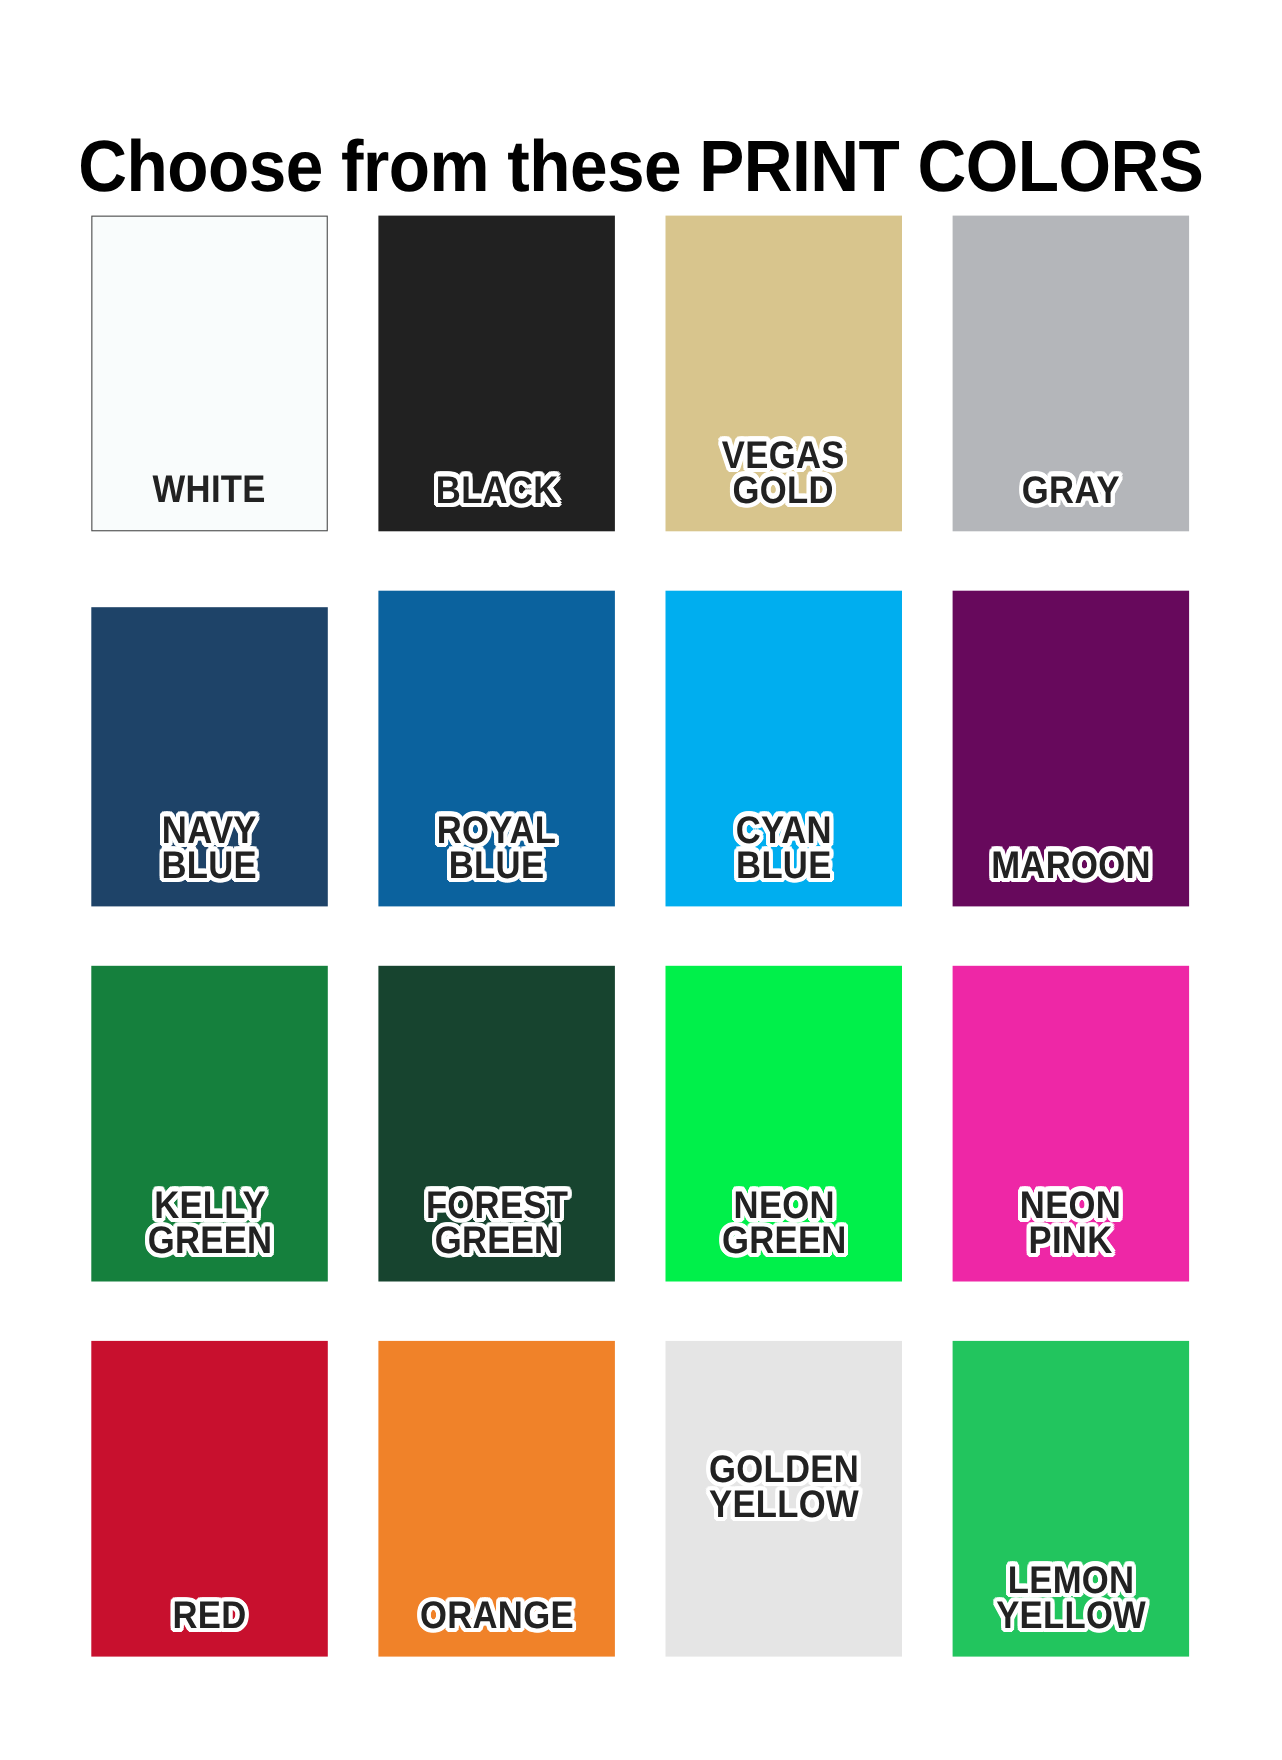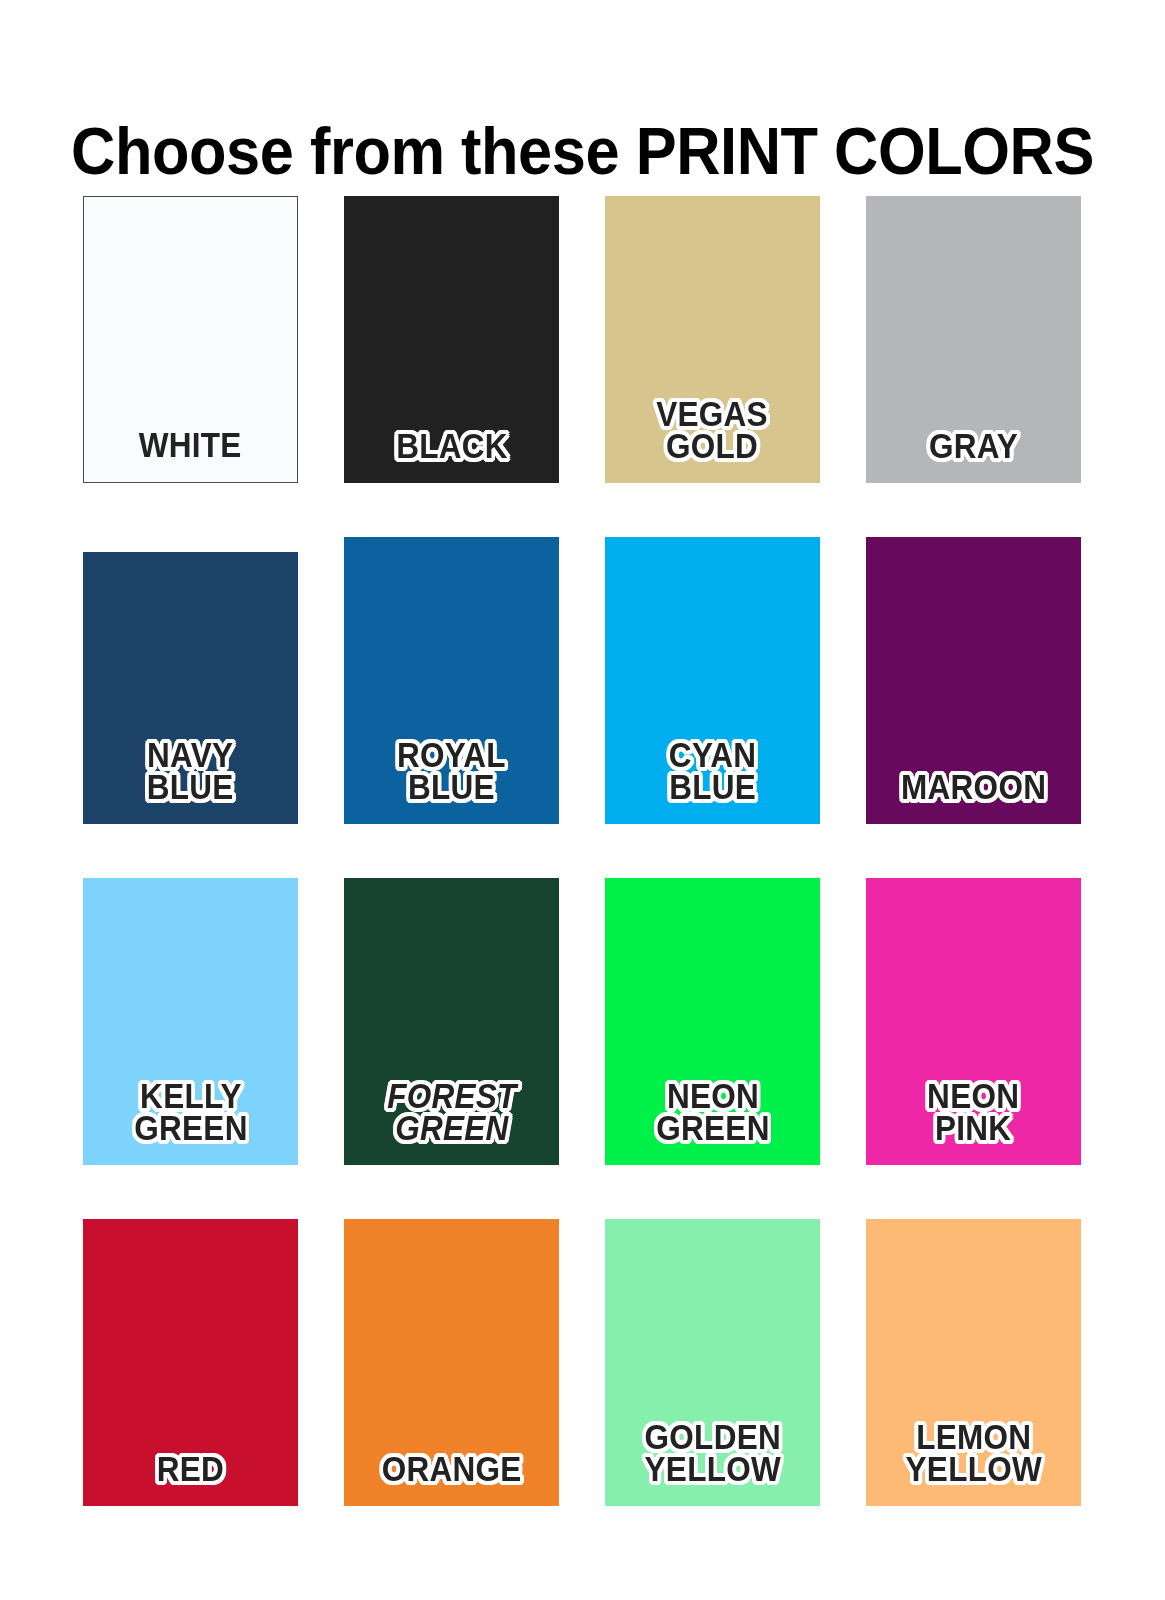--- a/index.html
+++ b/index.html
@@ -128,45 +128,45 @@
         <span class="swatch-label">ROYAL
 BLUE</span>
       </div>
       <div class="swatch" style="background: rgb(0, 174, 239);">
         <span class="swatch-label">CYAN
 BLUE</span>
       </div>
       <div class="swatch" style="background: rgb(103, 9, 92);">
         <span class="swatch-label">MAROON</span>
       </div>
-      <div class="swatch" style="background: #7dd3fc;">
+      <div class="swatch" style="background: #15803d;">
         <span class="swatch-label">KELLY
 GREEN</span>
       </div>
-      <div class="swatch" style="background: rgb(23, 68, 47); font-style: italic;">
+      <div class="swatch" style="background: rgb(23, 68, 47);">
         <span class="swatch-label">FOREST
 GREEN</span>
       </div>
       <div class="swatch" style="background: rgb(0, 240, 74);">
         <span class="swatch-label">NEON
 GREEN</span>
       </div>
       <div class="swatch" style="background: rgb(238, 39, 166);">
         <span class="swatch-label">NEON
 PINK</span>
       </div>
       <div class="swatch" style="background: rgb(200, 16, 46);">
         <span class="swatch-label">RED</span>
       </div>
       <div class="swatch" style="background: rgb(240, 130, 41);">
         <span class="swatch-label">ORANGE</span>
       </div>
-      <div class="swatch" style="background: #86efac;">
+      <div class="swatch" style="background: #e5e5e5; align-items: center;">
         <span class="swatch-label">GOLDEN
 YELLOW</span>
       </div>
-      <div class="swatch" style="background: #fdba74;">
+      <div class="swatch" style="background: #22c55e;">
         <span class="swatch-label">LEMON
 YELLOW</span>
       </div>
     </div>
 
 </div>
 
 </body></html>

